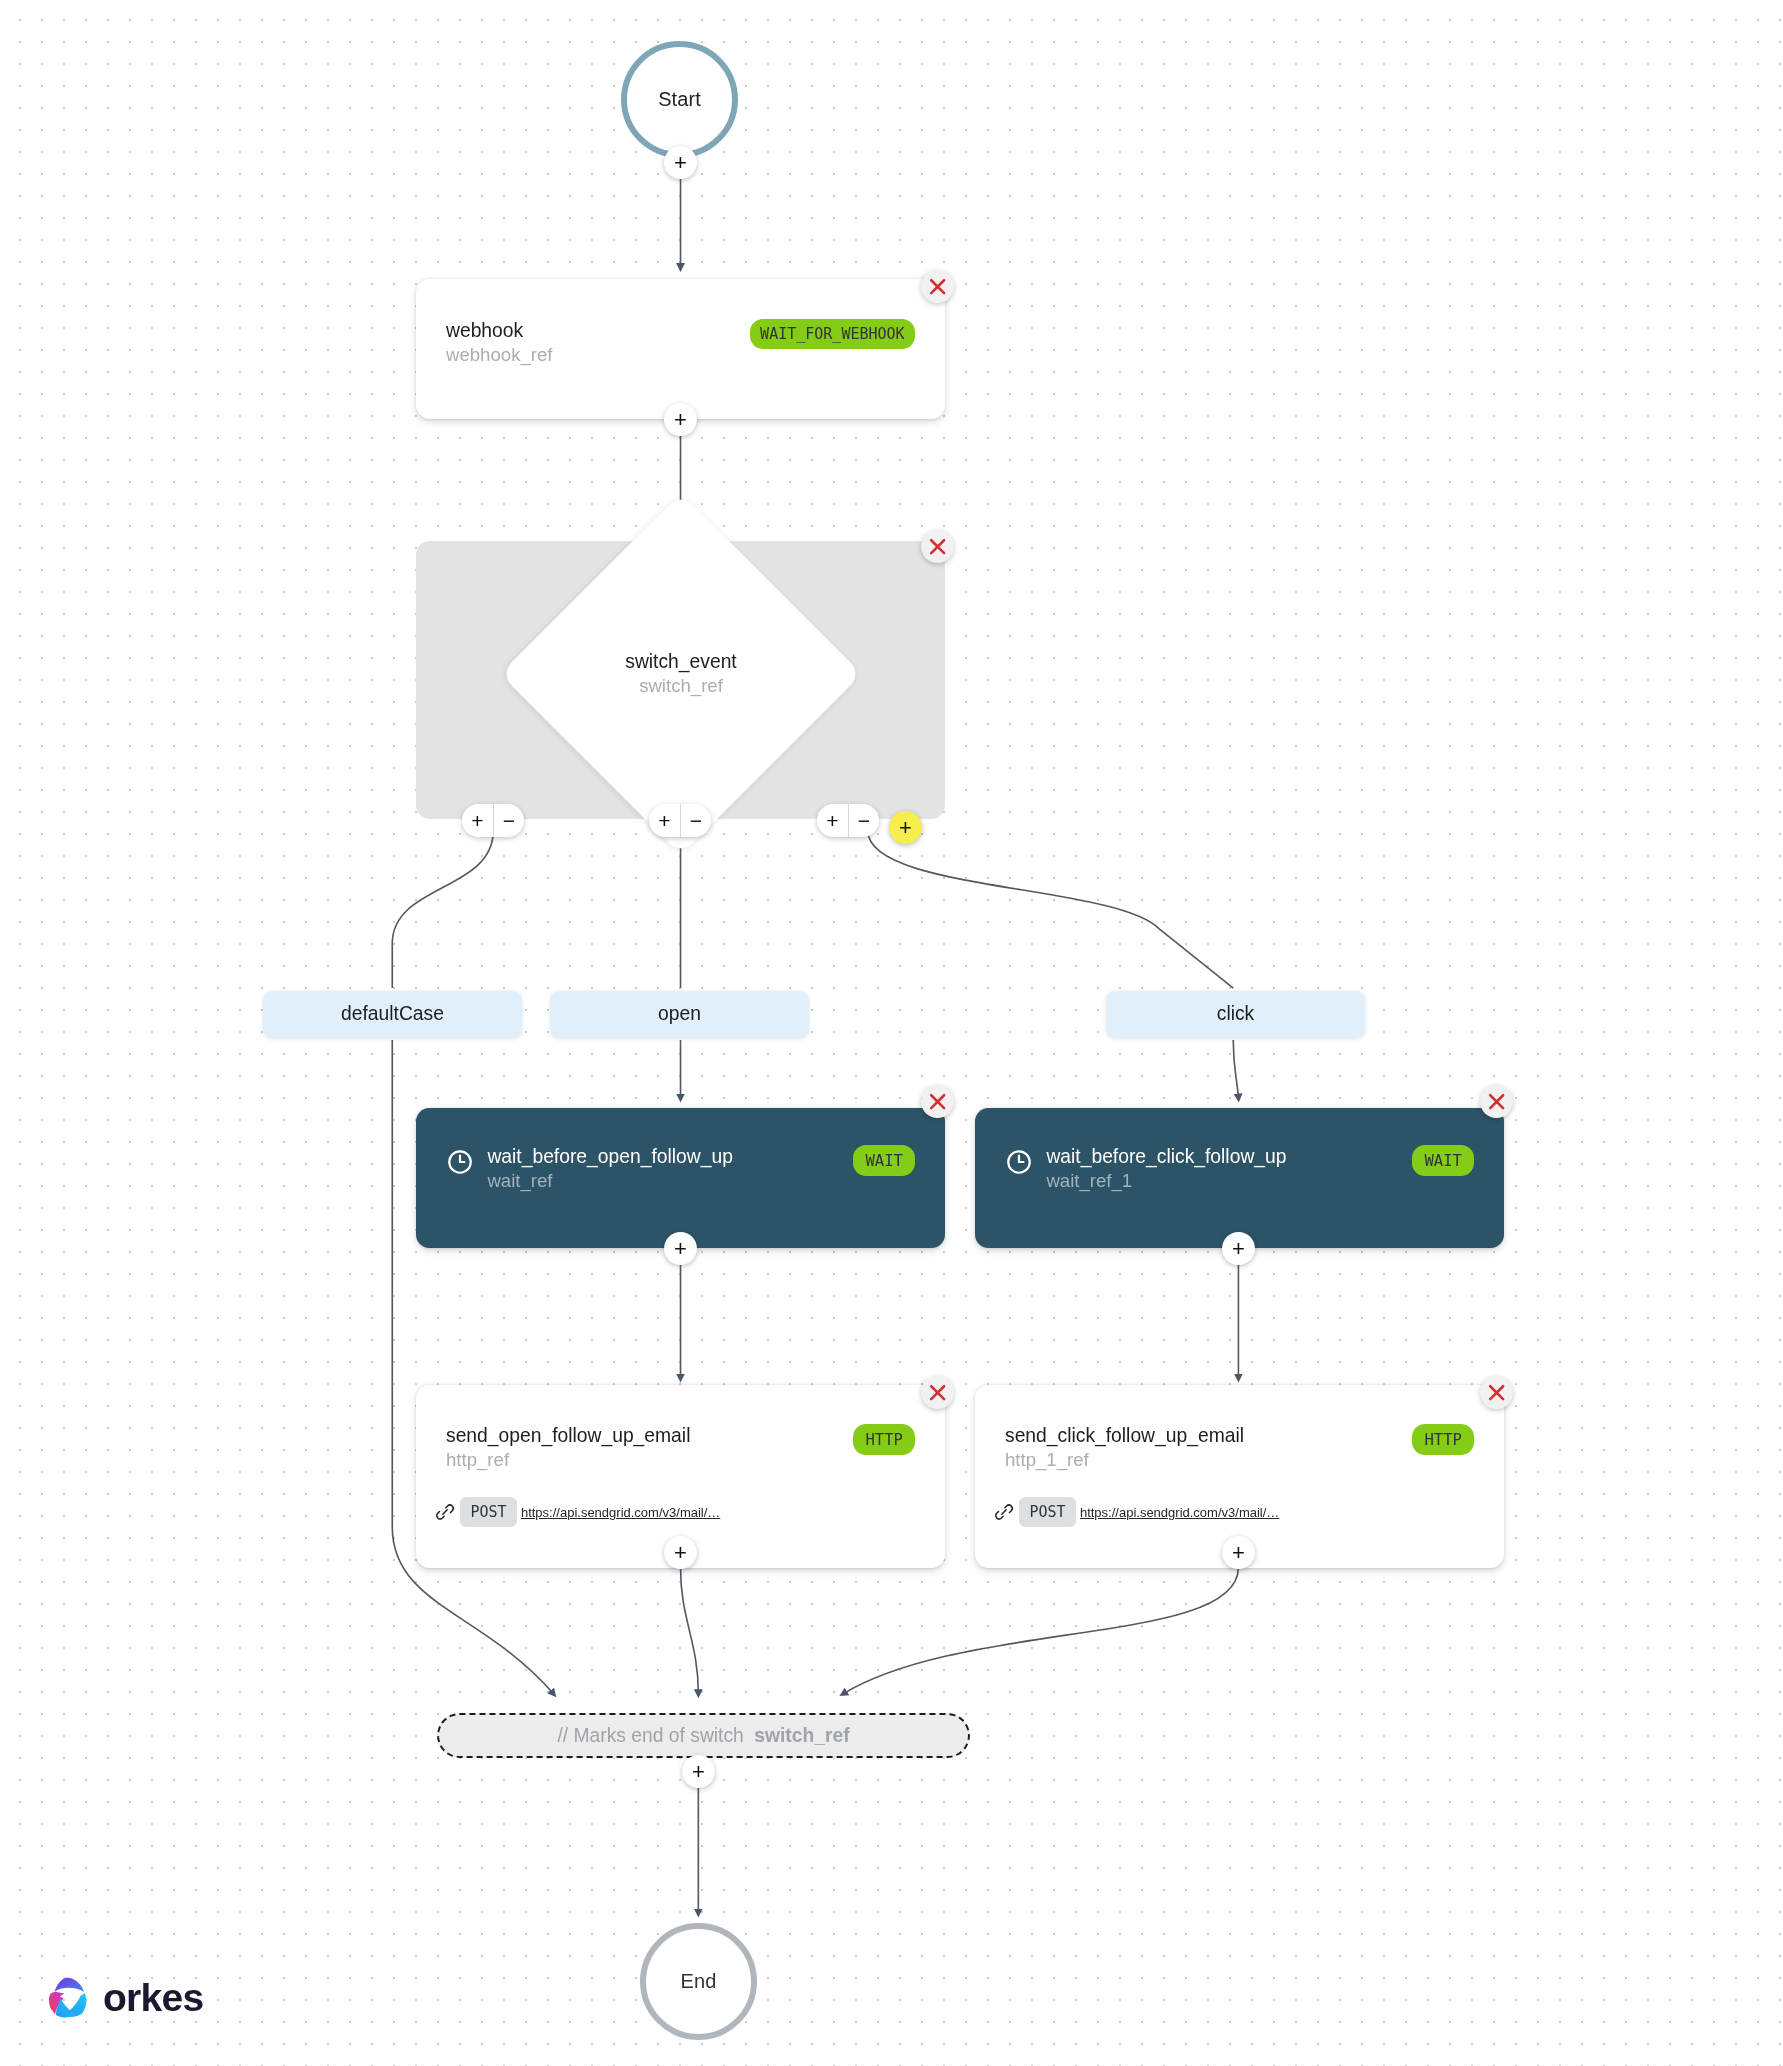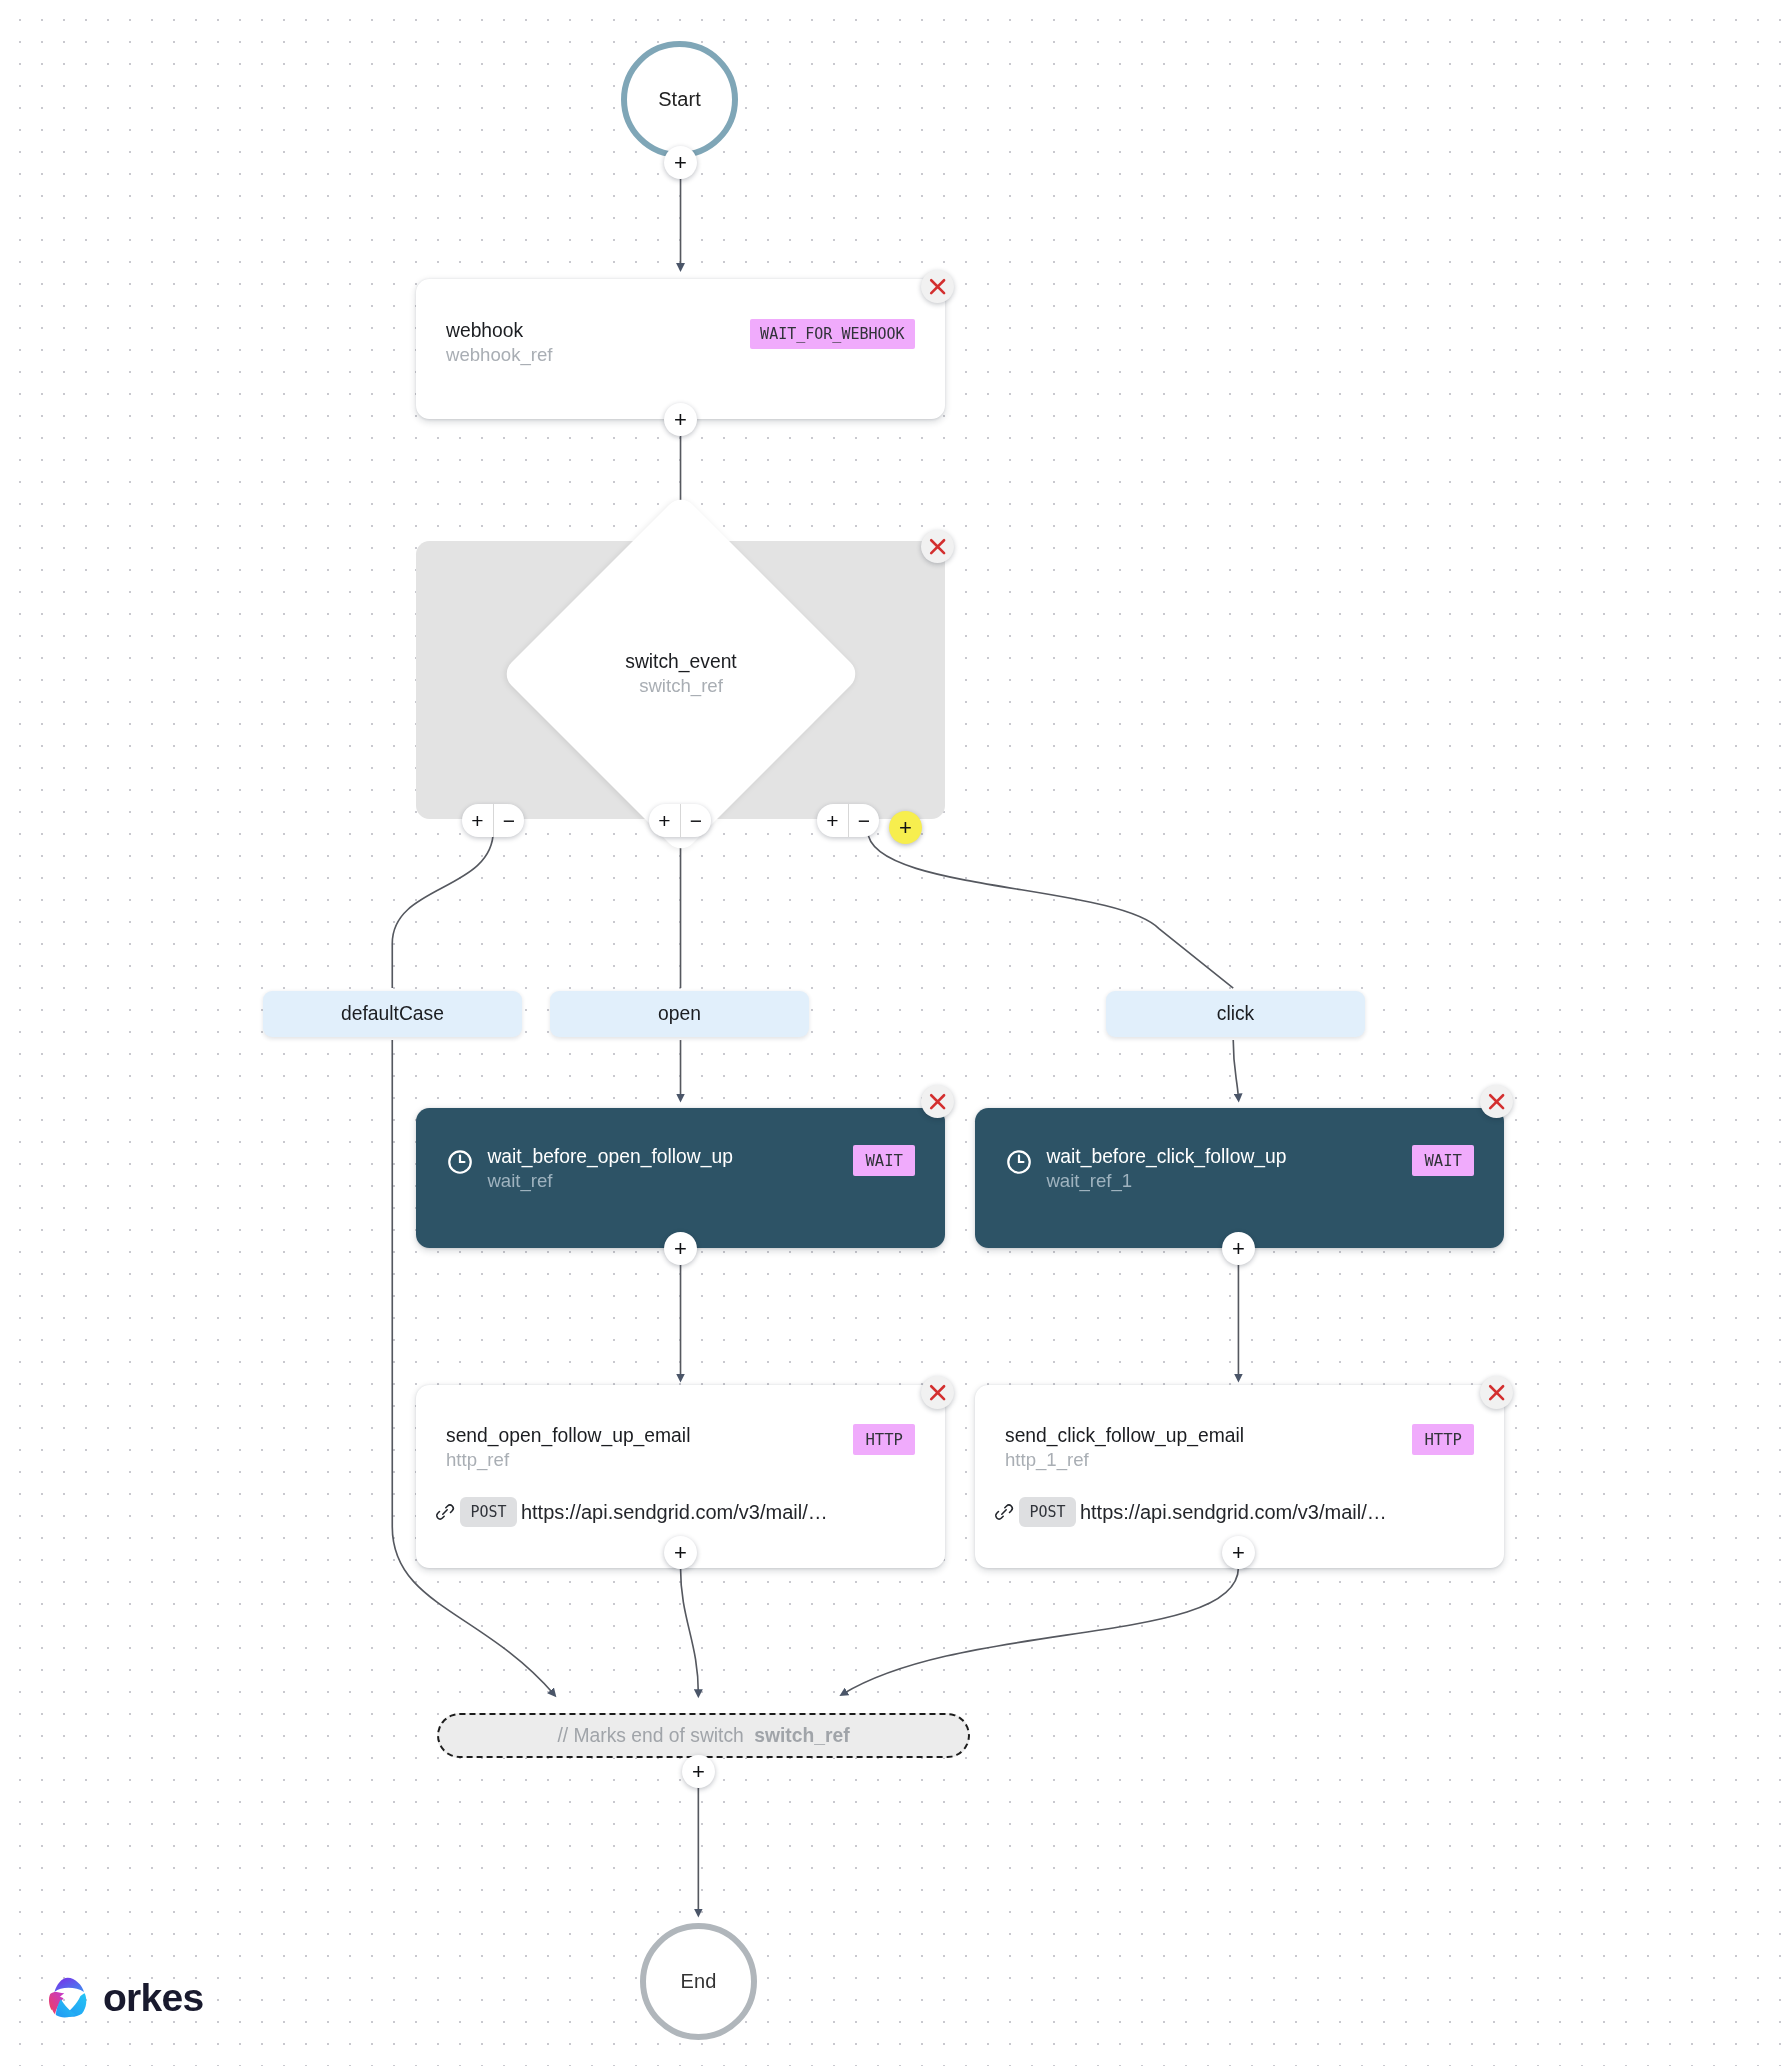--- a/index.html
+++ b/index.html
@@ -52,38 +52,38 @@
     display: flex; align-items: flex-start; justify-content: space-between;
     padding: 0 30px;
   }
   .card-titles { display: flex; flex-direction: column; }
   .task-name { font-size: 19.3px; color: #1b1d21; line-height: 1.25; white-space: nowrap; }
   .task-ref  { font-size: 18.6px; color: #a9aeb4; line-height: 1.3; white-space: nowrap; }
   .card.dark .task-name { color: #ffffff; }
   .card.dark .task-ref  { color: #9fb3bf; }
 
   .type-pill {
-    background: #f0abfc; color: #303338;
-    border-radius: 2px;
+    background: #84cc16; color: #303338;
+    border-radius: 13px;
     font-family: "DejaVu Sans Mono", monospace;
     font-size: 15px;
     padding: 6px 10.4px;
     white-space: nowrap;
     align-self: flex-start;
   }
   .type-pill.small { font-size: 15.6px; padding: 6.7px 12px; }
 
   .url-row { display: flex; align-items: center; gap: 4px; padding: 0 18px; }
   .method-pill {
     background: #dedfe1; color: #30333a;
     border-radius: 6px; font-size: 15px;
     font-family: "DejaVu Sans Mono", monospace;
     padding: 6px 10.4px;
   }
-  .url-text { font-size: 20px; color: #24262b; white-space: nowrap; }
+  .url-text { font-size: 13px; color: #24262b; white-space: nowrap; text-decoration: underline; }
 
   
   .icon-clock { width: 28px; height: 28px; flex: 0 0 28px; margin-right: 13.4px; margin-top: 3px; }
   .icon-link { width: 22px; height: 22px; flex: 0 0 22px; }
 
   
   .switch-group {
     background: #e3e3e3;
     border-radius: 13.4px;
   }

